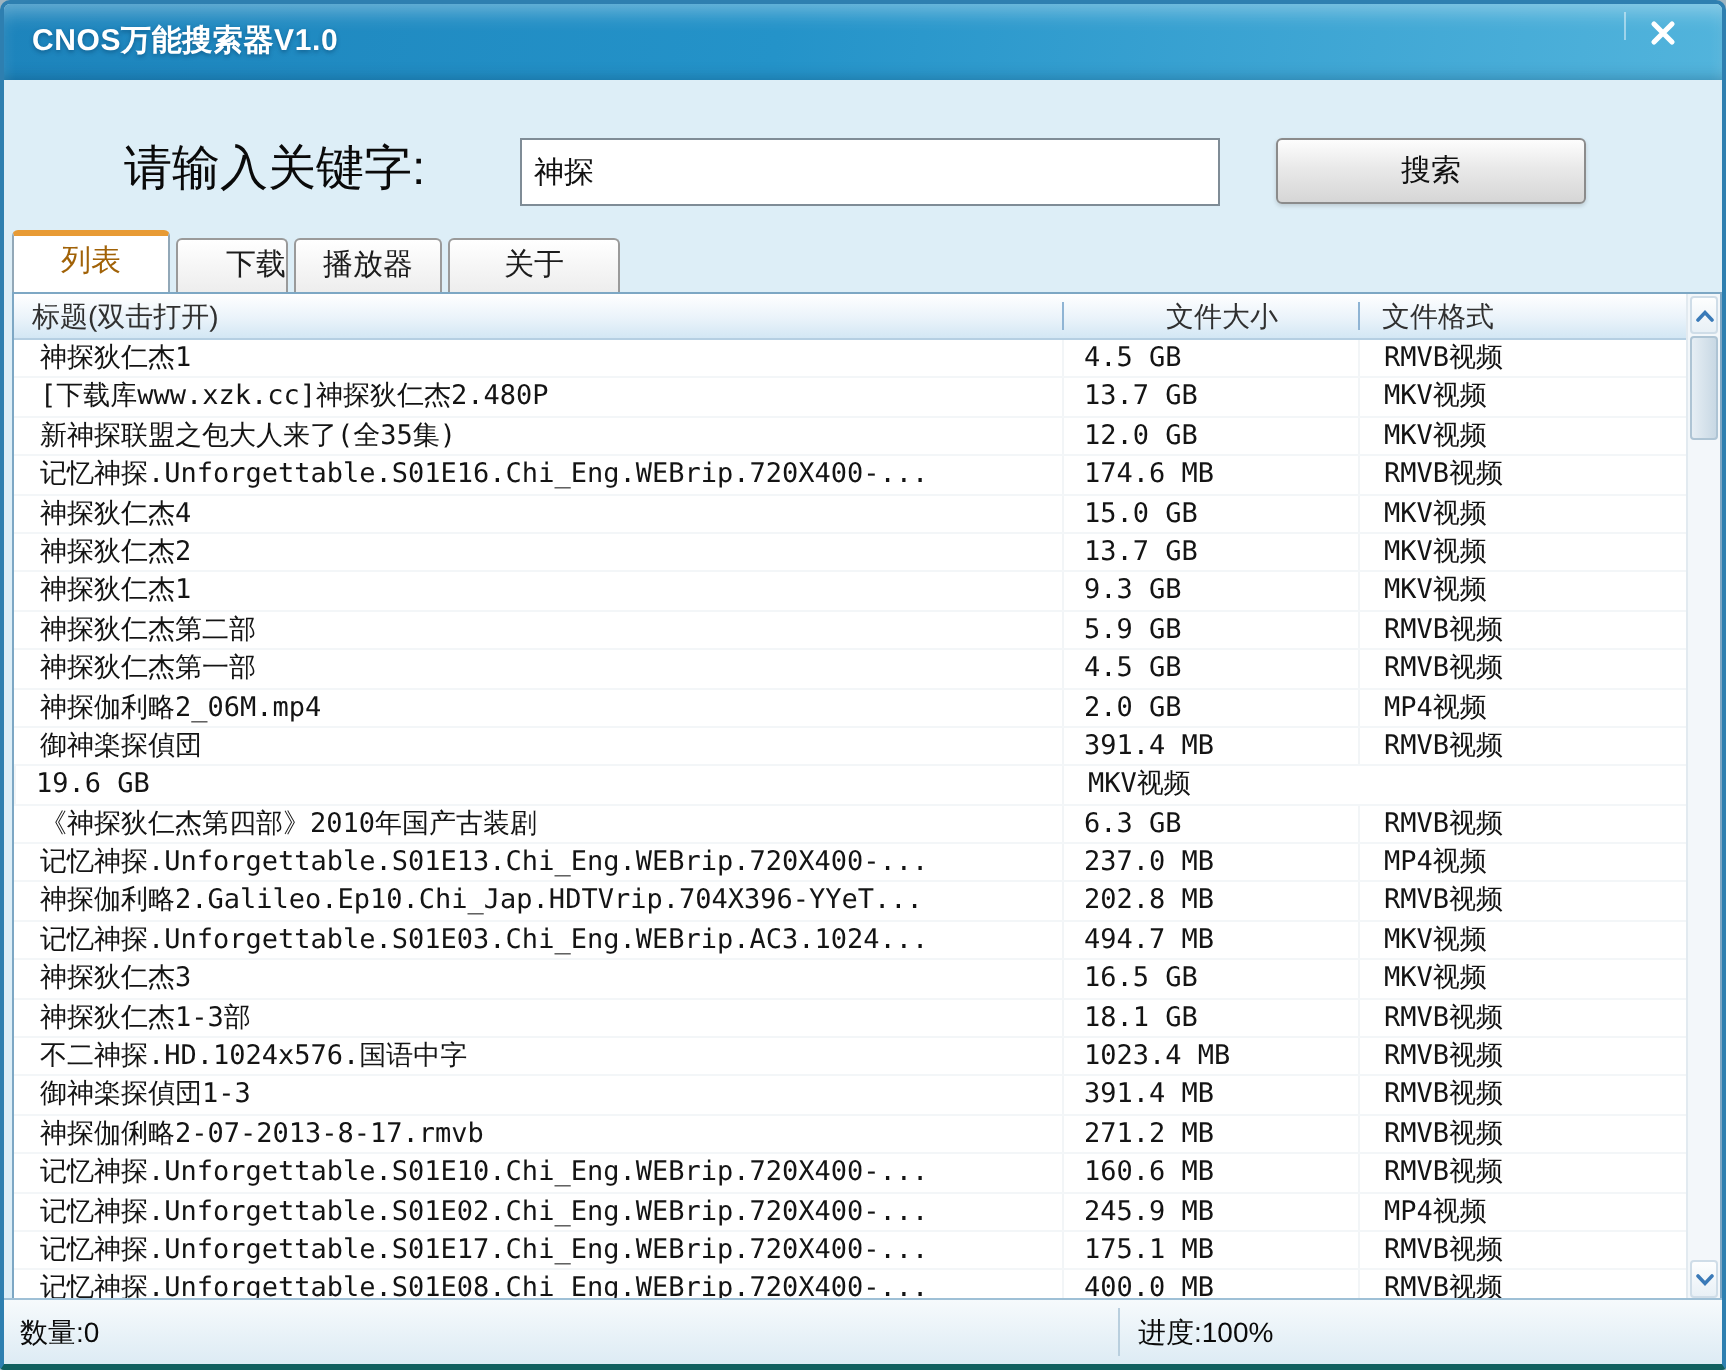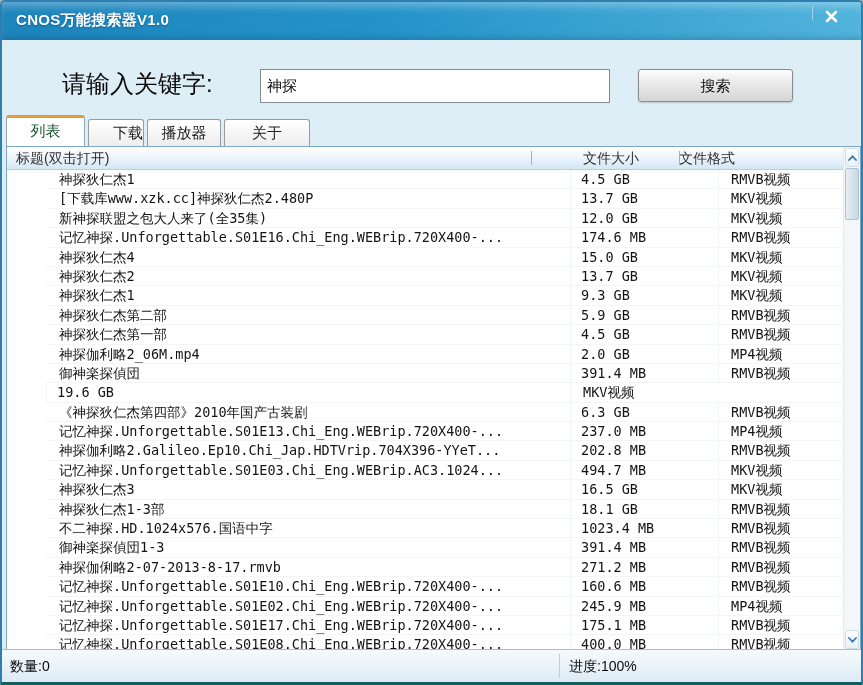--- a/index.html
+++ b/index.html
@@ -33,42 +33,42 @@
     box-shadow:0 1px 2px rgba(0,0,0,.15);
   }
   
   .tabs { position:absolute; left:4px; top:113px; height:31px; display:flex; align-items:flex-end; }
   .tab {
     height:27px; line-height:25px; text-align:center; font-size:15px; color:#1c1c1c;
     background:linear-gradient(#ffffff,#ededed); border:1px solid #9a9a9a; border-bottom:none;
     border-radius:3px 3px 0 0; margin-right:3px; cursor:default;
   }
   .tab.active {
-    height:31px; line-height:26px; background:#ffffff; color:#14532d;
+    height:31px; line-height:26px; background:#ffffff; color:#a16207;
     border:1px solid #92a8b8; border-bottom:none; border-top:3px solid #e89b35;
   }
   .tab.t0 { width:79px; } .tab.t1 { width:56px;text-align:right; } .tab.t2 { width:74px; } .tab.t3 { width:86px; }
   
   .tableWrap {
     position:absolute; left:4px; top:144px; width:855px; height:505px;
     background:#ffffff; border:1px solid #7da7c4; overflow:hidden;
   }
   .thead {
     position:relative; height:23px; display:grid; grid-template-columns:524px 148px 144px 1fr;
     background:linear-gradient(#ffffff,#eaf3fa 55%,#d3e7f4); border-bottom:1px solid #b5cfe2;
     font-size:14px; color:#303030;
   }
   .hcell { line-height:22px; white-space:nowrap; overflow:hidden; }
   .hcell.c0 { padding-left:9px; }
   .hcell.c1 { padding-left:12px; position:relative;text-align:center; }
-  .hcell.c2 { padding-left:0; position:relative; }
+  .hcell.c2 { padding-left:12px; position:relative; }
   .hcell.c1::before, .hcell.c2::before, .hsep-end {
     content:""; position:absolute; left:0; top:4px; width:1px; height:14px; background:#8fb4d4;
   }
-  .tbody { position:absolute; left:0; top:23px; right:17px; bottom:0; overflow:hidden;margin-left:39px; }
+  .tbody { position:absolute; left:0; top:23px; right:17px; bottom:0; overflow:hidden; }
   .trow {
     display:grid; grid-template-columns:524px 148px 144px 1fr; height:19.4px;
     border-bottom:1px solid #f3f6f8; font-family:"DejaVu Sans Mono","DejaVu Sans",monospace;
     font-size:13.5px; color:#141414; background:#fff;
   }
   .tcell { line-height:18.5px; white-space:nowrap; overflow:hidden; }
   .tcell.c0 { padding-left:13px; }
   .tcell.c1 { padding-left:10px; border-left:1px solid #f2f5f7; }
   .tcell.c2 { padding-left:12px; border-left:1px solid #f2f5f7; }
   

